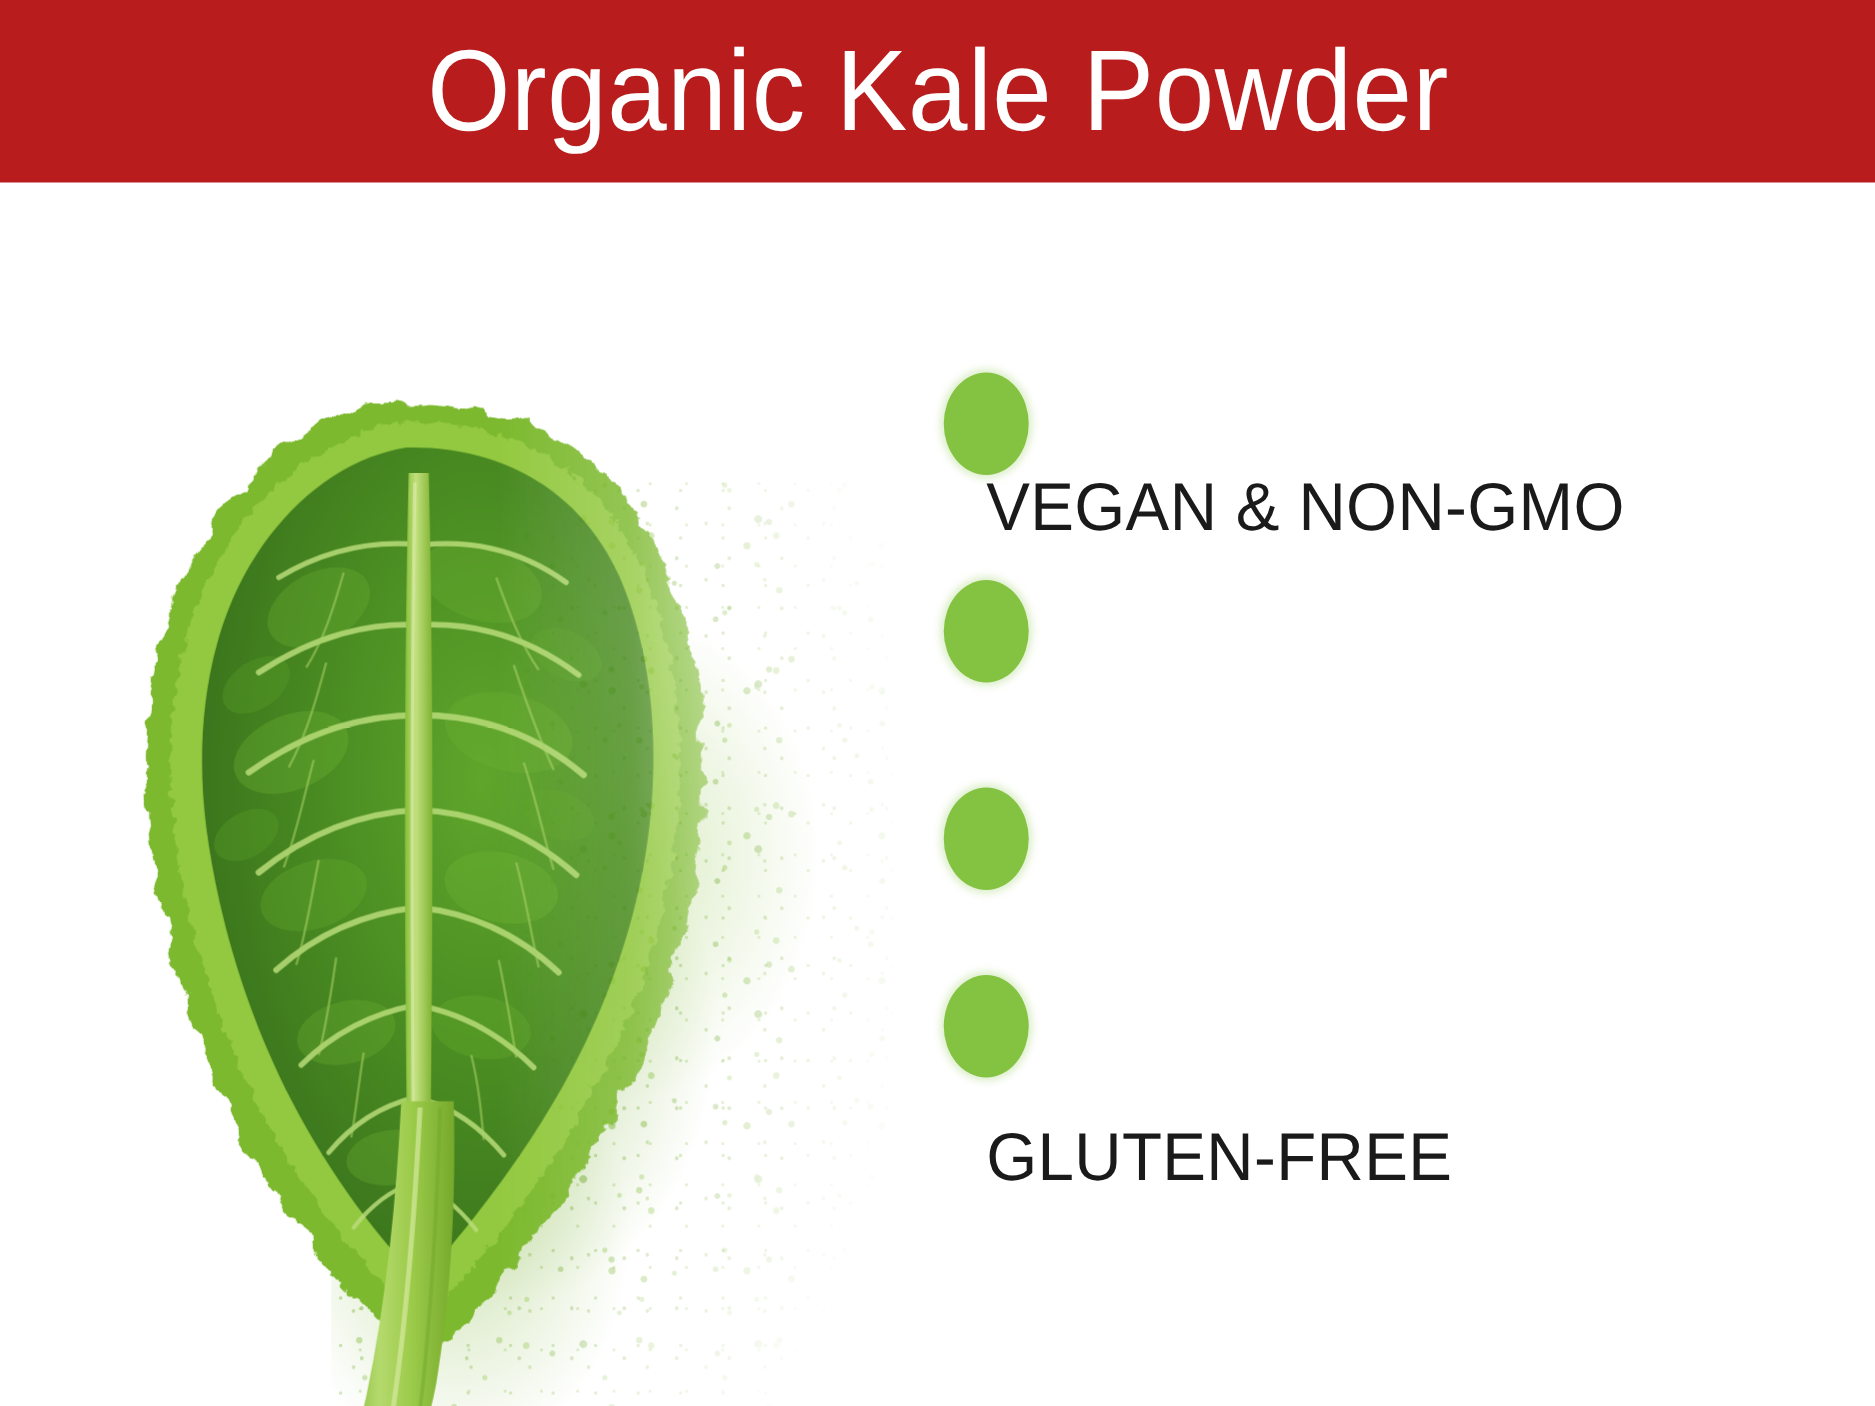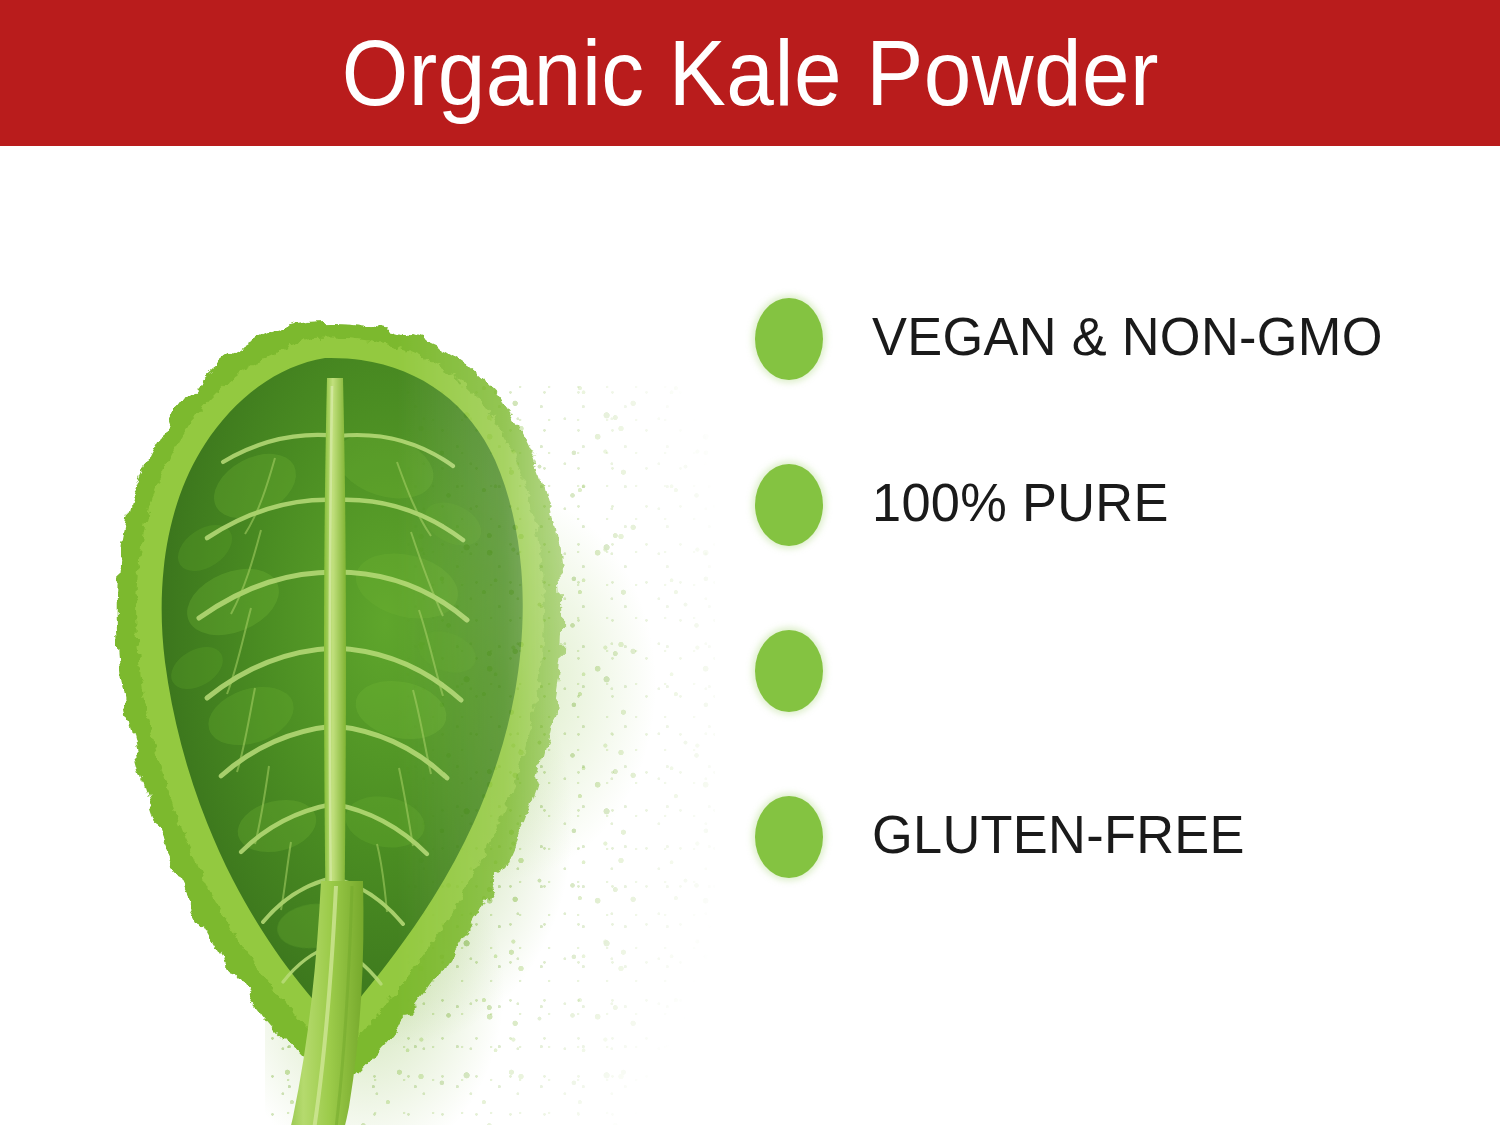--- a/index.html
+++ b/index.html
@@ -103,21 +103,22 @@
   
   .features {
     position:absolute;
     left:740px; top:146px;
     width:760px; height:979px;
   }
   .feature {
     position:absolute;
     left:0;
     display:flex;
-    align-items:center;
+    align-items:flex-start;
+    flex-direction:column;
   }
   .bullet {
     width:68px; height:82px;
     border-radius:50%;
     background:#84C341;
     flex:0 0 auto;
     margin-left:15px;
     margin-top:2px;
     box-shadow:0 0 6px 3px rgba(160,210,110,.35);
   }
@@ -314,30 +315,27 @@
 
   <div class="feature" style="top:150px;">
     <div class="bullet"></div>
     <div class="feature-text">
       <div class="feature-label">VEGAN &amp; NON-GMO</div>
     </div>
   </div>
 
   <div class="feature" style="top:316px;">
     <div class="bullet"></div>
-    <div class="feature-text">
-      <div class="feature-label">100% PURE</div>
-    </div>
   </div>
 
   <div class="feature" style="top:482px;">
     <div class="bullet"></div>
   </div>
 
-  <div class="feature" style="top:648px;">
+  <div class="feature" style="top:632px;gap:38px;">
     <div class="bullet"></div>
     <div class="feature-text">
       <div class="feature-label">GLUTEN-FREE</div>
     </div>
   </div>
 
 
 </div>
 
 </body></html>

